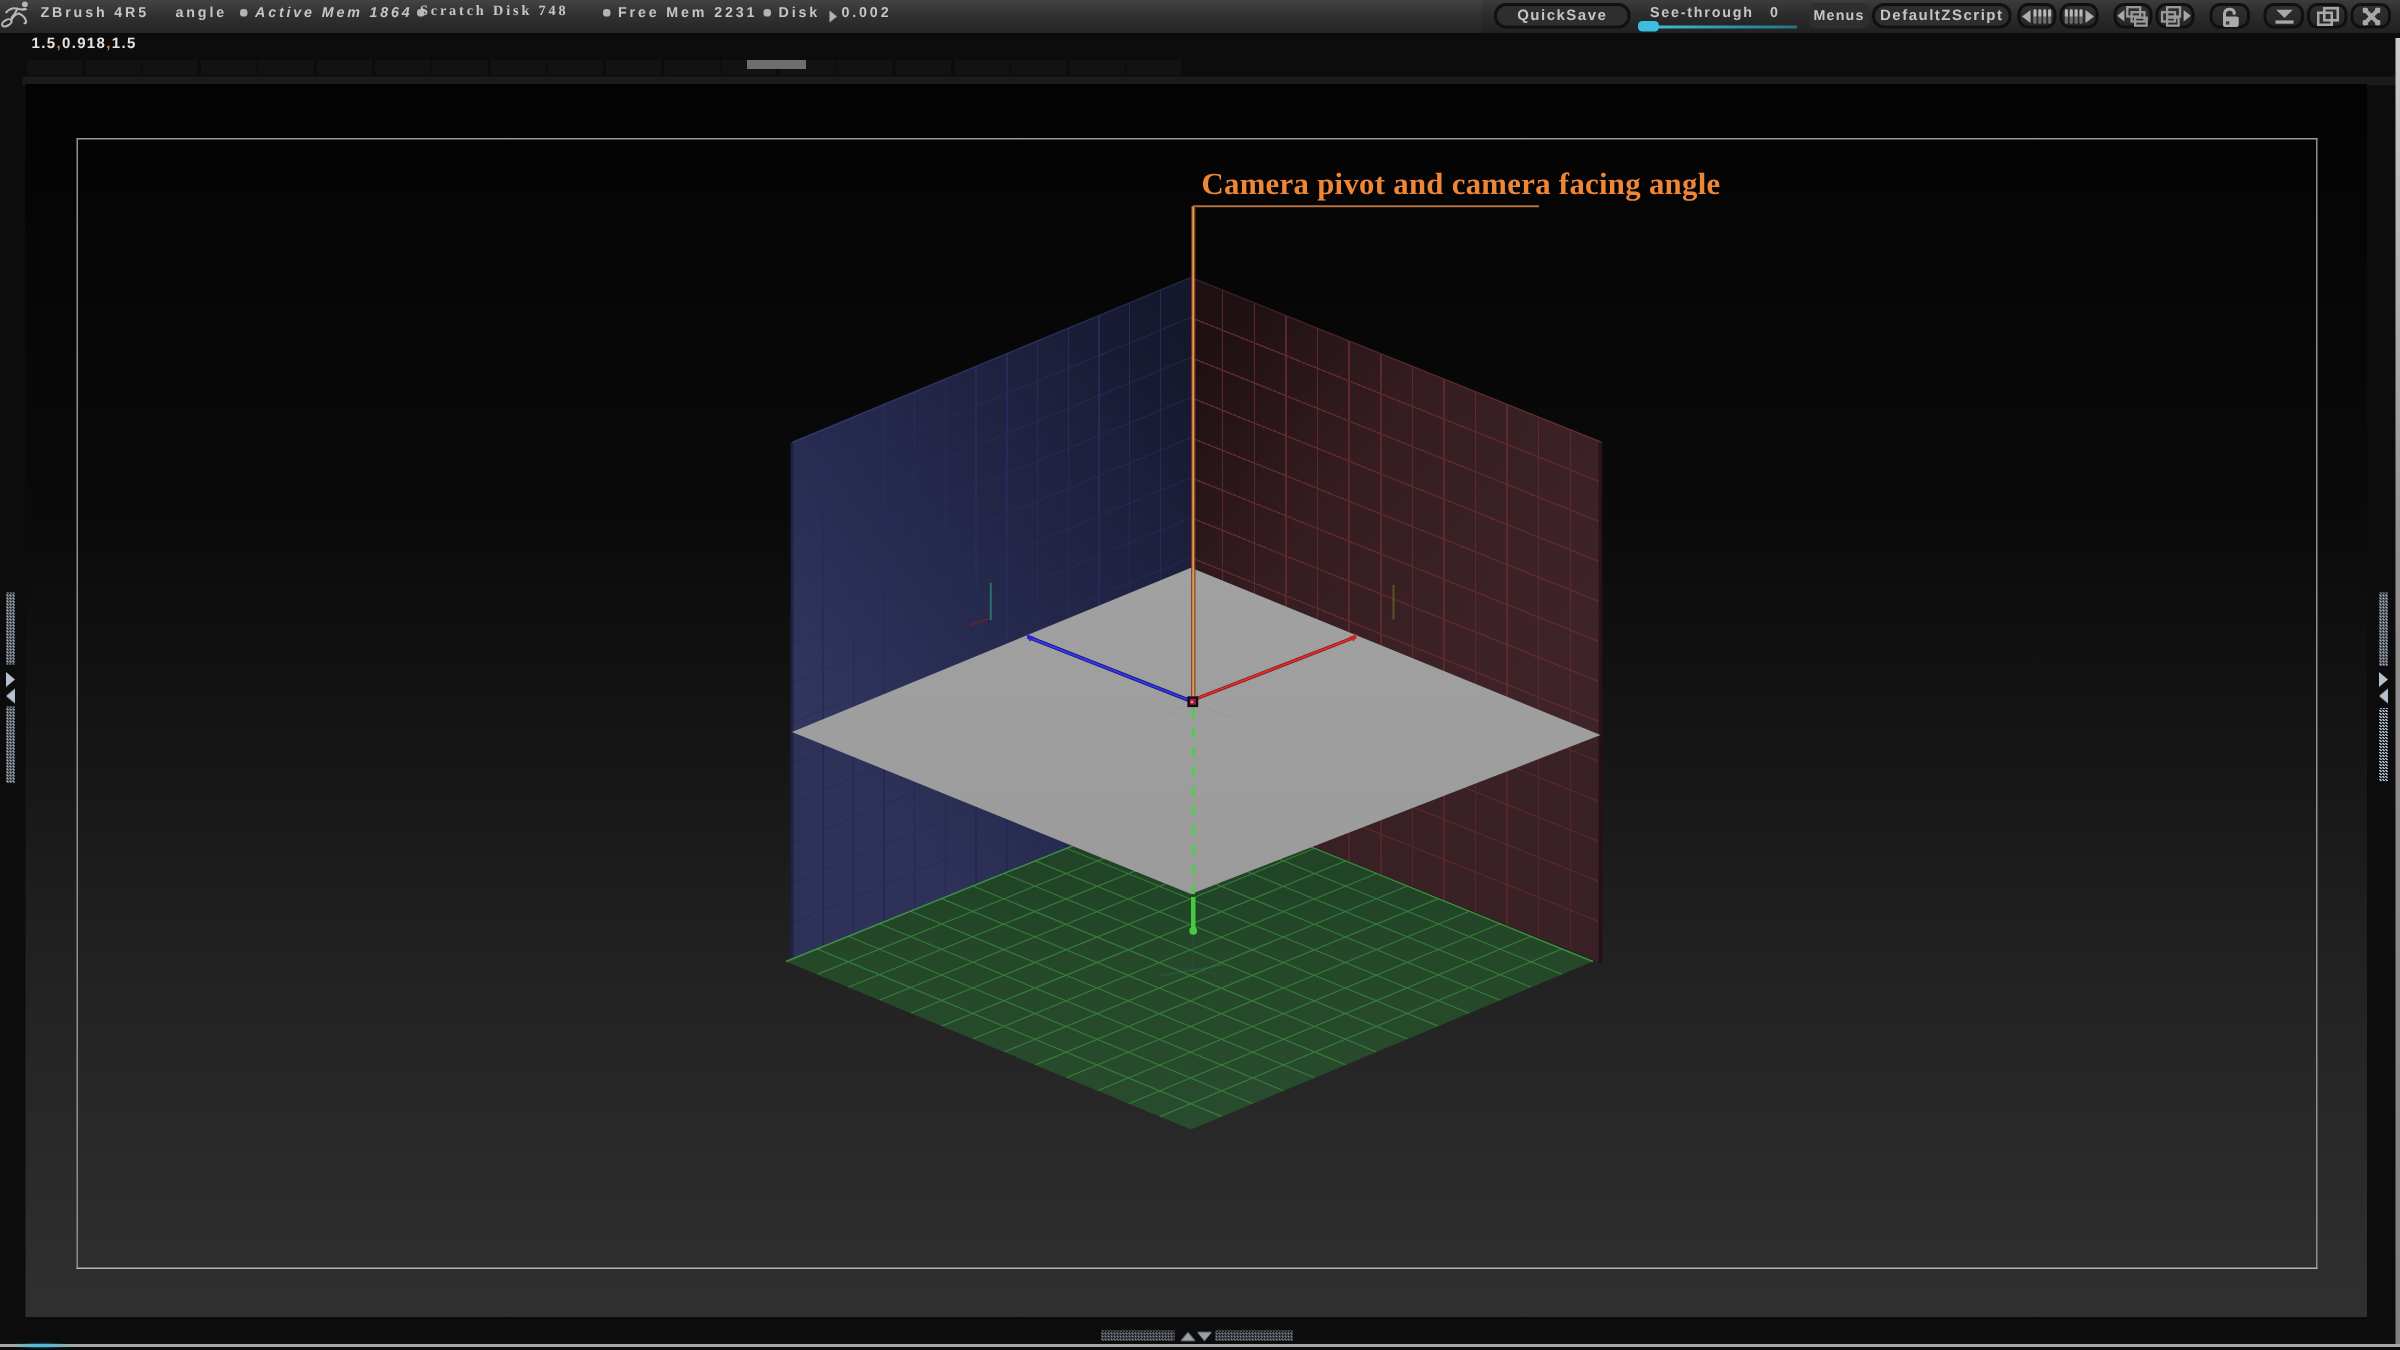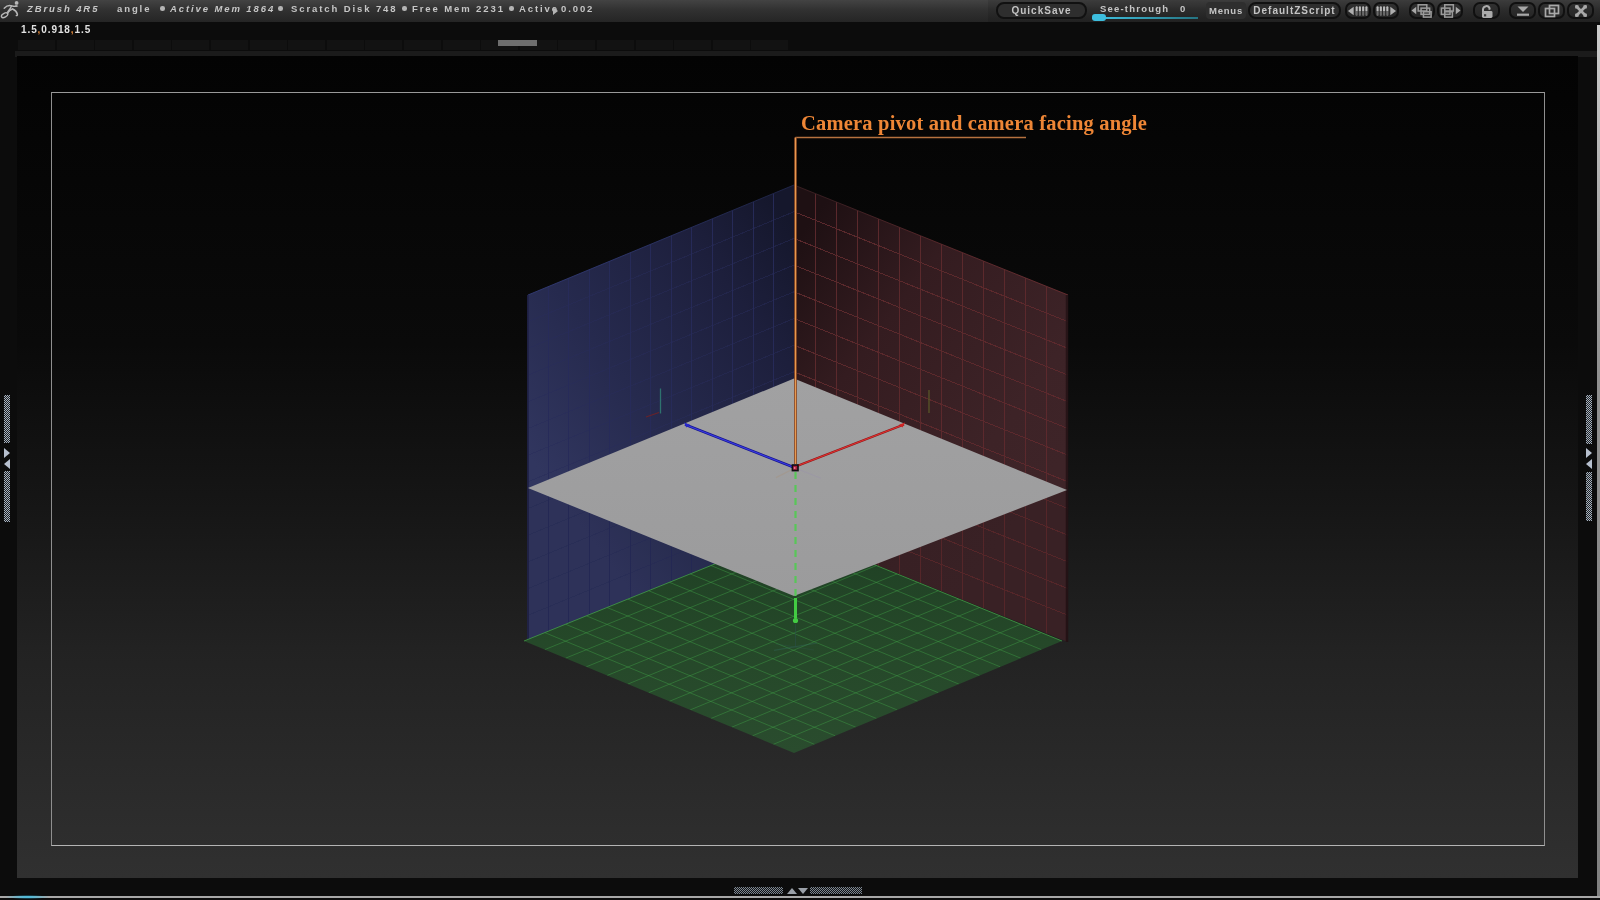--- a/index.html
+++ b/index.html
@@ -132,30 +132,30 @@
 <g stroke="#b8b8b8" fill="none" stroke-width="1.4" stroke-linecap="round">
 <ellipse cx="4.6" cy="15.2" rx="3.5" ry="1.9" transform="rotate(-30 4.6 15.2)"></ellipse>
 <path d="M7.3 13.5 C9 10.8 10.3 9.3 12.6 9.0"></path>
 <path d="M4.2 8.2 C6.5 5.8 9.5 5.2 11.6 5.8 C13.3 6.3 14.6 6.7 16.3 6.1"></path>
 <path d="M12.6 9.0 C14.8 9.9 16.7 11.5 17.4 14.2 C17.6 15.1 17.1 15.6 16.3 15.5"></path>
 <path d="M11.6 5.8 C10.9 7.8 9.5 9.9 7.8 11.7"></path>
 </g>
 <circle cx="16.6" cy="2.9" r="1.9" fill="#b8b8b8"></circle>
 <path d="M13.8 6.6 C14.7 5.5 15.9 5.1 17.2 5.3 L18.3 6.3 C17 7.2 15.2 7.3 13.8 6.6 Z" fill="#b8b8b8"></path>
 </svg>
-<div class="tbt" style="left:27px;font-style:italic;">ZBrush&nbsp;4R5</div>
+<div class="tbt" style="left:27px;">ZBrush&nbsp;4R5</div>
 <div class="tbt" style="left:117px;">angle</div>
 <div class="dot" style="left:160px;"></div>
 <div class="tbt" style="left:170px;font-style:italic;">Active&nbsp;Mem&nbsp;1864</div>
 <div class="dot" style="left:278px;"></div>
-<div class="tbt" style="left:291px;">Scratch&nbsp;Disk&nbsp;748</div>
+<div class="tbt" style="left:280px;font-family:Liberation Serif, serif;">Scratch&nbsp;Disk&nbsp;748</div>
 <div class="dot" style="left:402px;"></div>
 <div class="tbt" style="left:412px;">Free&nbsp;Mem&nbsp;2231</div>
 <div class="dot" style="left:509px;"></div>
-<div class="tbt" style="left:519px;">Active</div>
+<div class="tbt" style="left:519px;">Disk</div>
 <div class="abs" style="left:553px;top:6.5px;width:0;height:0;border-left:5px solid #b4b4b4;border-top:4px solid transparent;border-bottom:4px solid transparent;"></div>
 <div class="tbt" style="left:561px;">0.002</div>
 <div class="btn" style="left:996px;width:91px;">QuickSave</div>
 <div class="tbt" style="left:1100px;letter-spacing:1.2px;">See-through</div>
 <div class="tbt" style="left:1180px;">0</div>
 <div class="abs" style="left:1092px;top:17.2px;width:106px;height:1.6px;background:linear-gradient(to right,#40c4e4,#257381);"></div>
 <div class="abs" style="left:1092px;top:13.5px;width:13.5px;height:7px;border-radius:3px;background:#3dbede;"></div>
 <div class="abs" style="left:1206px;top:2px;width:40px;height:17px;background:#2e2e2e;border-radius:4px;color:#c6c6c6;font-size:9.5px;font-weight:bold;letter-spacing:0.8px;display:flex;align-items:center;justify-content:center;">Menus</div>
 <div class="btn" style="left:1248px;width:93px;">DefaultZScript</div>
 <div class="ibtn" style="left:1345px;width:26px;border-radius:7px;">

